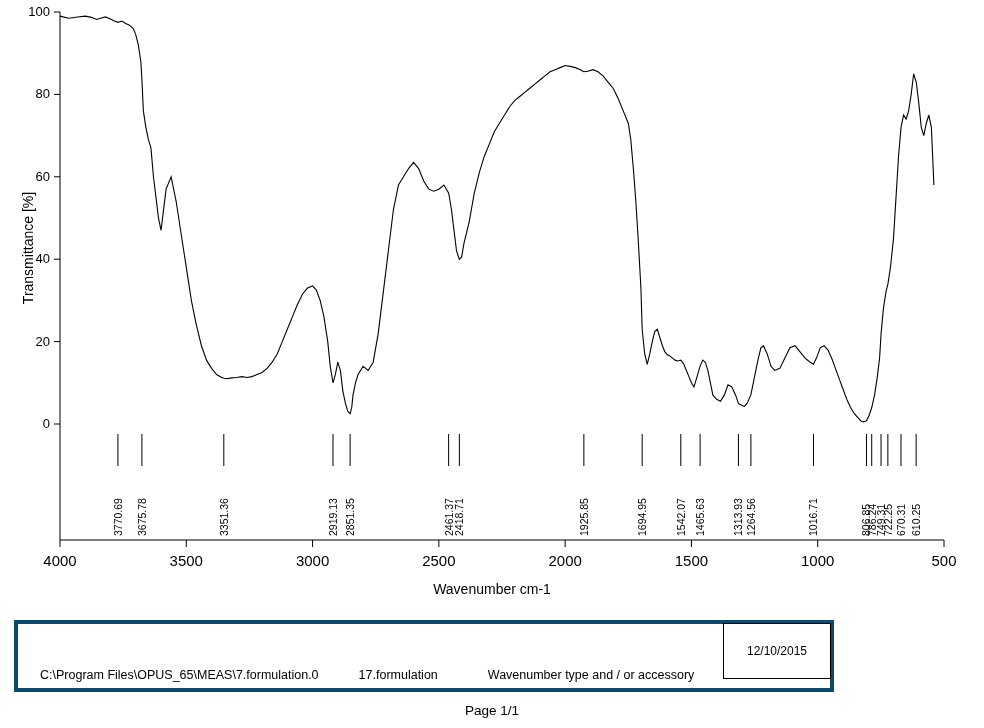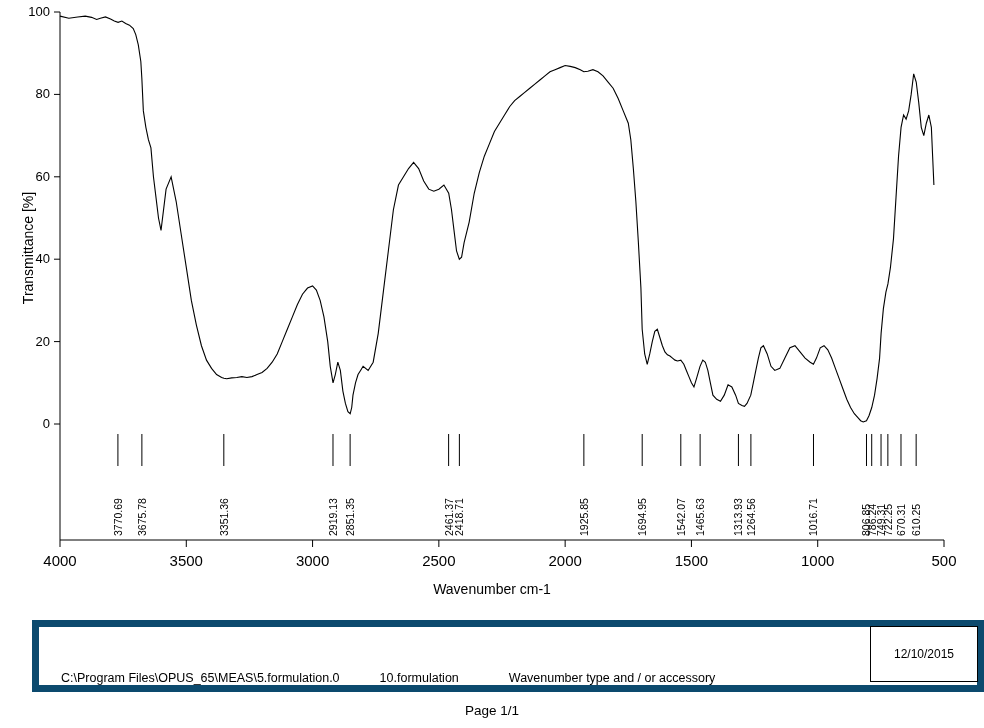--- a/index.html
+++ b/index.html
@@ -48,25 +48,25 @@
   }
   #xlabel {
     left: 0px;
     top: 581px;
     width: 984px;
     text-align: center;
   }
   
   #footer-box {
     position: absolute;
-    left: 32px;
+    left: 14px;
     top: 620px;
-    width: 952px;
+    width: 820px;
     height: 72px;
-    border: 7px solid #0c4a6e;
+    border: 4px solid #0c4a6e;
     box-sizing: border-box;
   }
   #date-box {
     position: absolute;
     right: -1px;
     top: -1px;
     width: 108px;
     height: 56px;
     border: 1px solid #000;
     box-sizing: border-box;
@@ -180,19 +180,19 @@
     </svg>
     <div class="axis-title" id="ylabel">Transmittance [%]</div>
     <div class="axis-title" id="xlabel">Wavenumber cm-1</div>
   </div>
 
   <div id="footer-box">
     <div id="date-box">
       <span>12/10/2015</span>
     </div>
     <div id="footer-line">
-      <span>C:\Program Files\OPUS_65\MEAS\5.formulation.0</span><span class="gap1"></span><span>10.formulation</span><span class="gap2"></span><span>Wavenumber type and / or accessory</span>
+      <span>C:\Program Files\OPUS_65\MEAS\7.formulation.0</span><span class="gap1"></span><span>17.formulation</span><span class="gap2"></span><span>Wavenumber type and / or accessory</span>
     </div>
   </div>
 
   <div id="page-label">Page 1/1</div>
 
 </div>
 
 </body></html>

